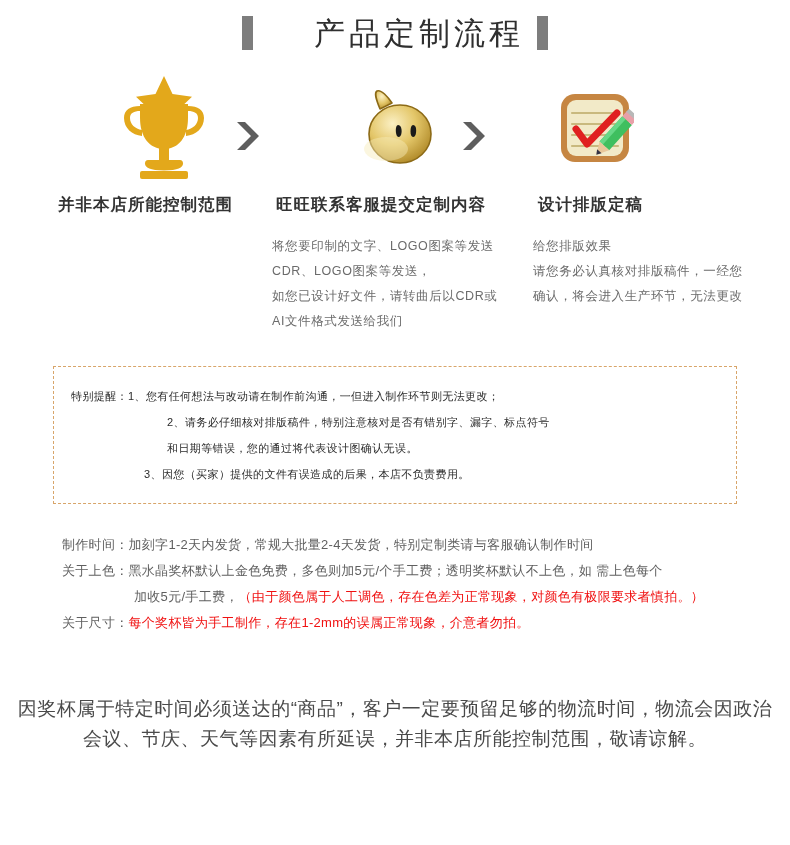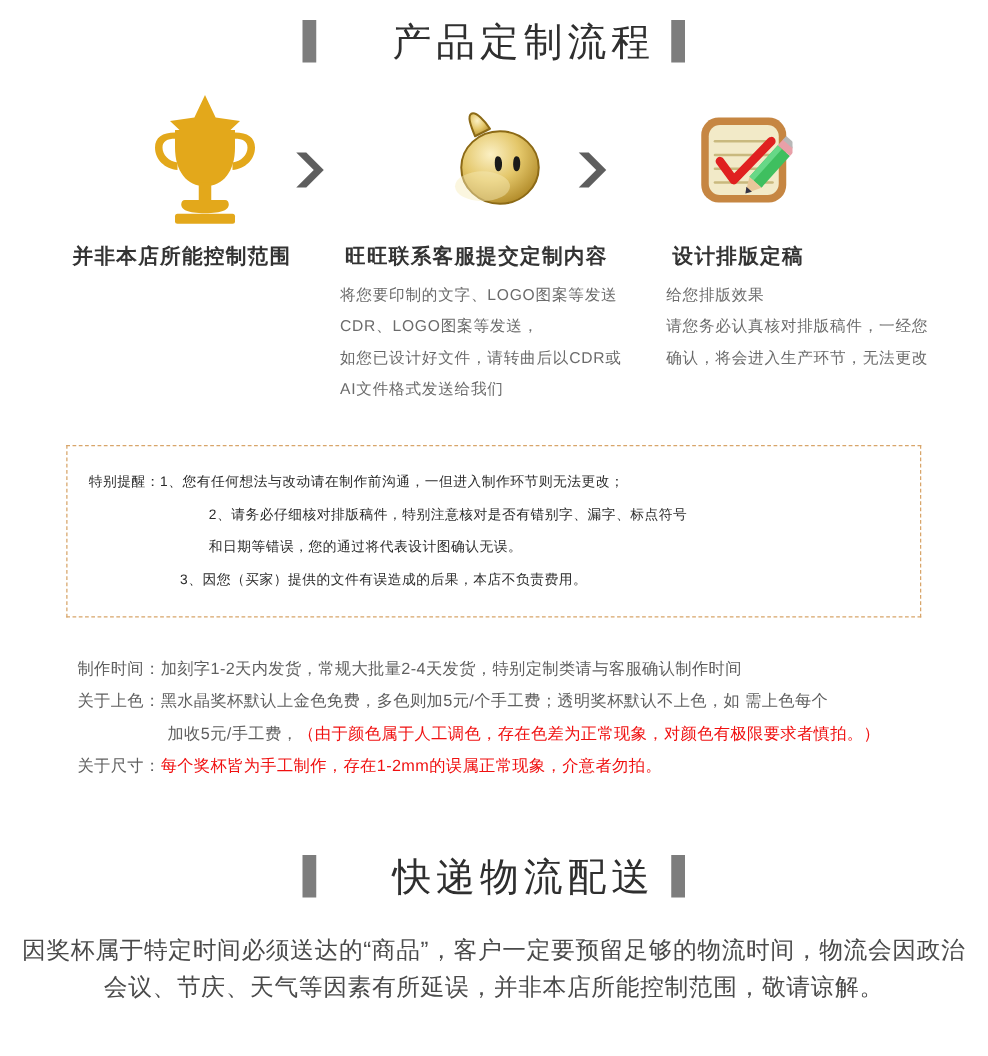--- a/index.html
+++ b/index.html
@@ -85,20 +85,21 @@
     white-space: nowrap;
   }
   #step-label-1 { left: 58px;  top: 0; }
   #step-label-2 { left: 276px; top: 0; }
   #step-label-3 { left: 538px; top: 0; }
 
   
   .step-descs {
     position: relative;
     height: 110px;
+    margin-top: 10px;
   }
   .step-desc {
     position: absolute;
     top: 0;
     font-size: 12.5px;
     line-height: 25px;
     color: #6b6b6b;
     letter-spacing: 0.6px;
     width: 250px;
   }
@@ -272,23 +273,18 @@
   <div class="spec-line indented">
     <span>加收5元/手工费，</span><span class="red">（由于颜色属于人工调色，存在色差为正常现象，对颜色有极限要求者慎拍。）</span>
   </div>
 
   <div class="spec-line">
     <span class="label">关于尺寸：</span><span class="red">每个奖杯皆为手工制作，存在1-2mm的误属正常现象，介意者勿拍。</span>
   </div>
 </div>
 
 <div class="shipping-wrap">
-  <div class="section-heading" id="heading-shipping">
-    <span class="heading-bar"></span>
-    <span class="heading-text">快递物流配送</span>
-    <span class="heading-bar"></span>
-  </div>
 
   <div class="shipping-body">
     <div class="shipping-line">因奖杯属于特定时间必须送达的“商品”，客户一定要预留足够的物流时间，物流会因政治</div>
     <div class="shipping-line">会议、节庆、天气等因素有所延误，并非本店所能控制范围，敬请谅解。</div>
   </div>
 </div>
 
 </body></html>

